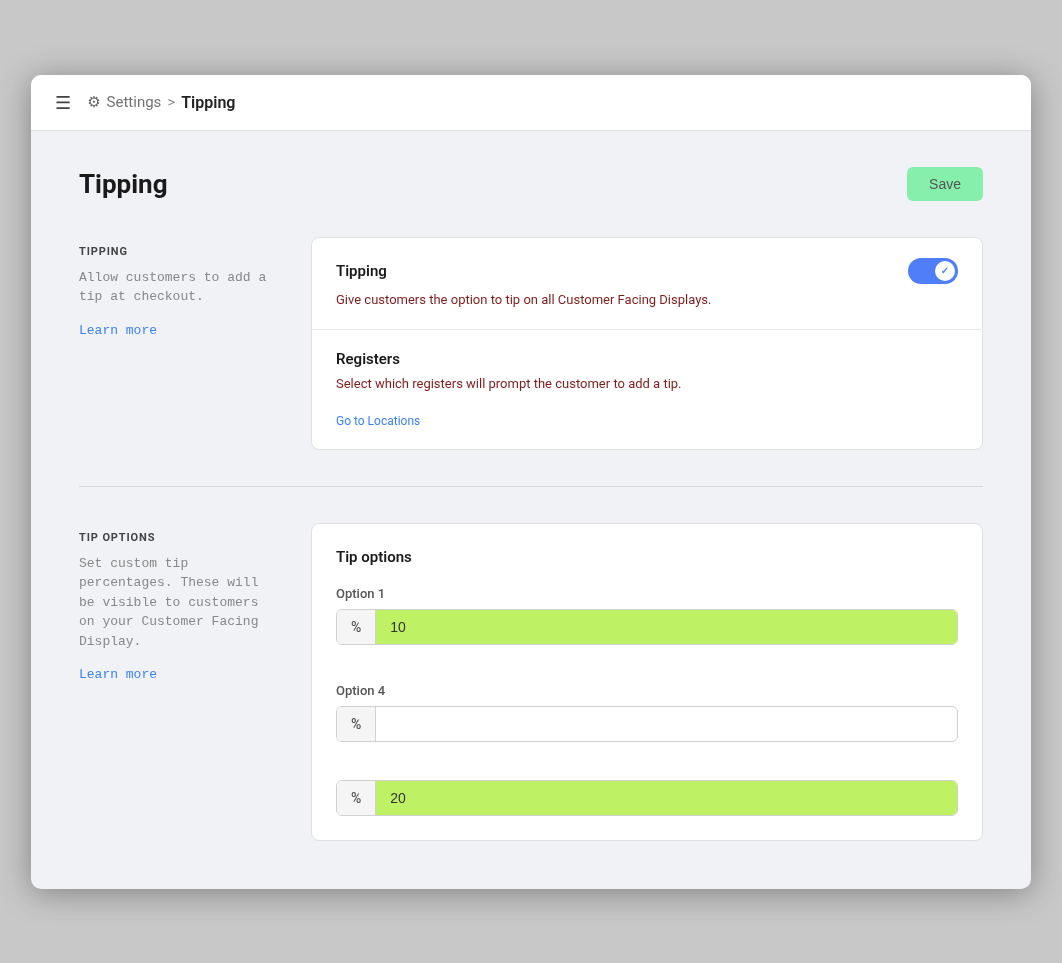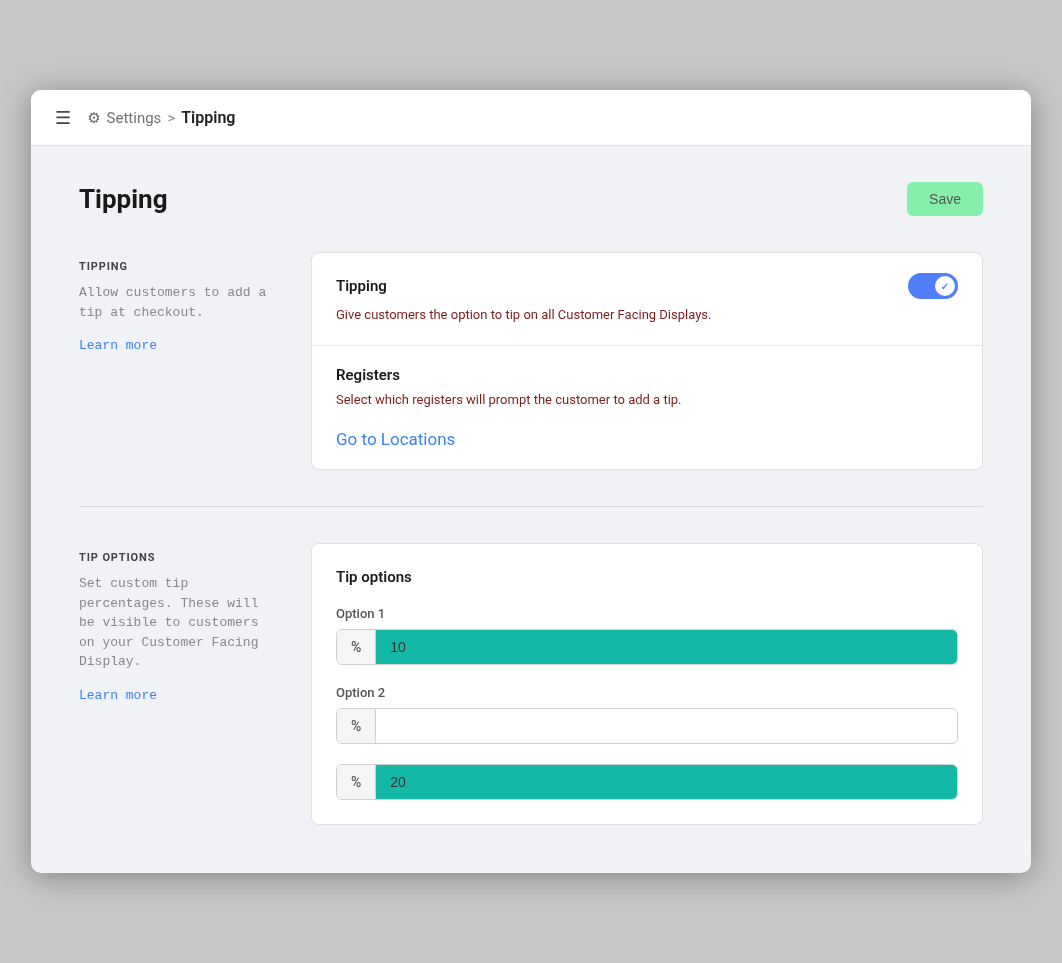--- a/index.html
+++ b/index.html
@@ -167,21 +167,21 @@
     }
 
     .card-row-desc {
       font-size: 13px;
       color: #7f1d1d;
       line-height: 1.5;
       margin-bottom: 0;
     }
 
     .card-row-link {
-      font-size: 17px;
+      font-size: 12px;
       color: #3b82f6;
       text-decoration: none;
       cursor: pointer;
       margin-top: 20px;
       display: inline-block;
     }
 
     
     .toggle {
       position: relative;
@@ -238,21 +238,21 @@
     }
 
     .tip-options-title {
       font-size: 15px;
       font-weight: 600;
       color: #1a1a1a;
       margin-bottom: 20px;
     }
 
     .tip-option-group {
-      margin-bottom: 20px;
+      margin-bottom: 38px;
     }
 
     .tip-option-group:last-child {
       margin-bottom: 0;
     }
 
     .tip-option-label {
       font-size: 13px;
       color: #555;
       margin-bottom: 8px;
@@ -278,21 +278,21 @@
       align-items: center;
     }
 
     .tip-input-field {
       flex: 1;
       border: none;
       outline: none;
       padding: 9px 14px;
       font-size: 14px;
       color: #333;
-      background: #14b8a6;
+      background: #bef264;
     }
   </style>
 </head>
 <body>
 
 <div class="window">
 
   <div class="topbar">
     <span class="menu-icon">☰</span>
     <div class="breadcrumb">
@@ -357,21 +357,21 @@
 
           <div class="tip-option-group">
             <div class="tip-option-label">Option 1</div>
             <div class="tip-input-wrapper">
               <span class="tip-input-prefix">%</span>
               <input class="tip-input-field" type="text" value="10" style="">
             </div>
           </div>
 
           <div class="tip-option-group">
-            <div class="tip-option-label">Option 2</div>
+            <div class="tip-option-label">Option 4</div>
             <div class="tip-input-wrapper">
               <span class="tip-input-prefix">%</span>
             </div>
           </div>
 
           <div class="tip-option-group">
             <div class="tip-input-wrapper">
               <span class="tip-input-prefix">%</span>
               <input class="tip-input-field" type="text" value="20" style="">
             </div>

